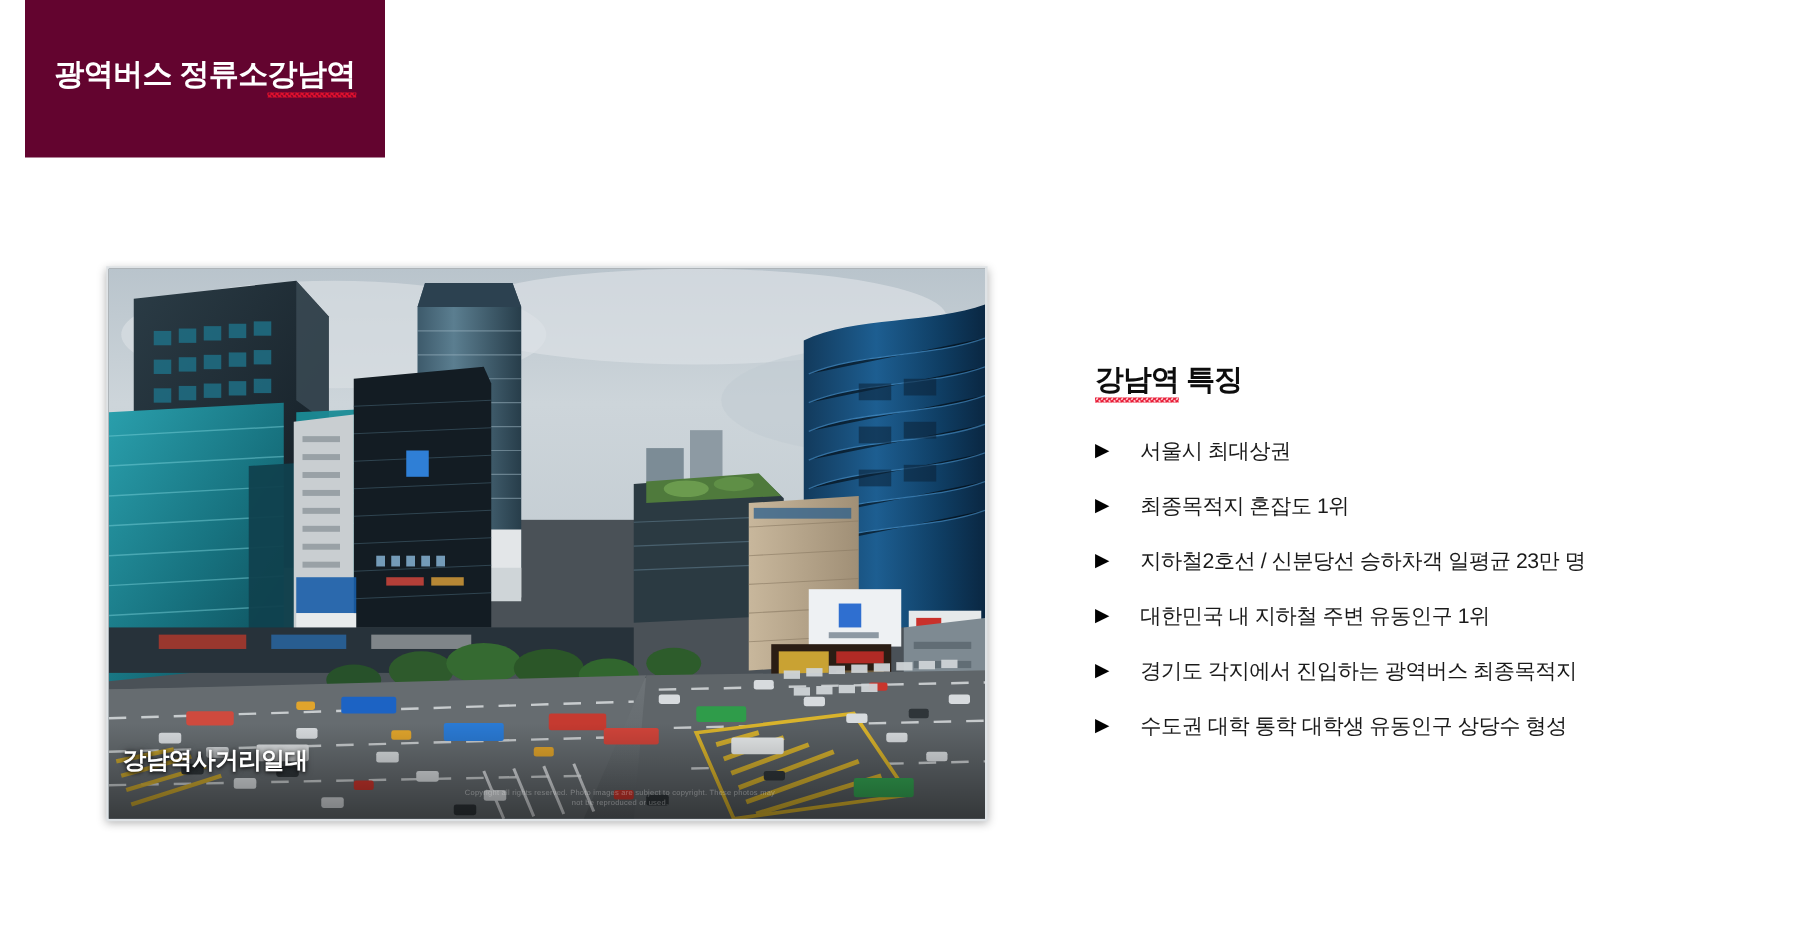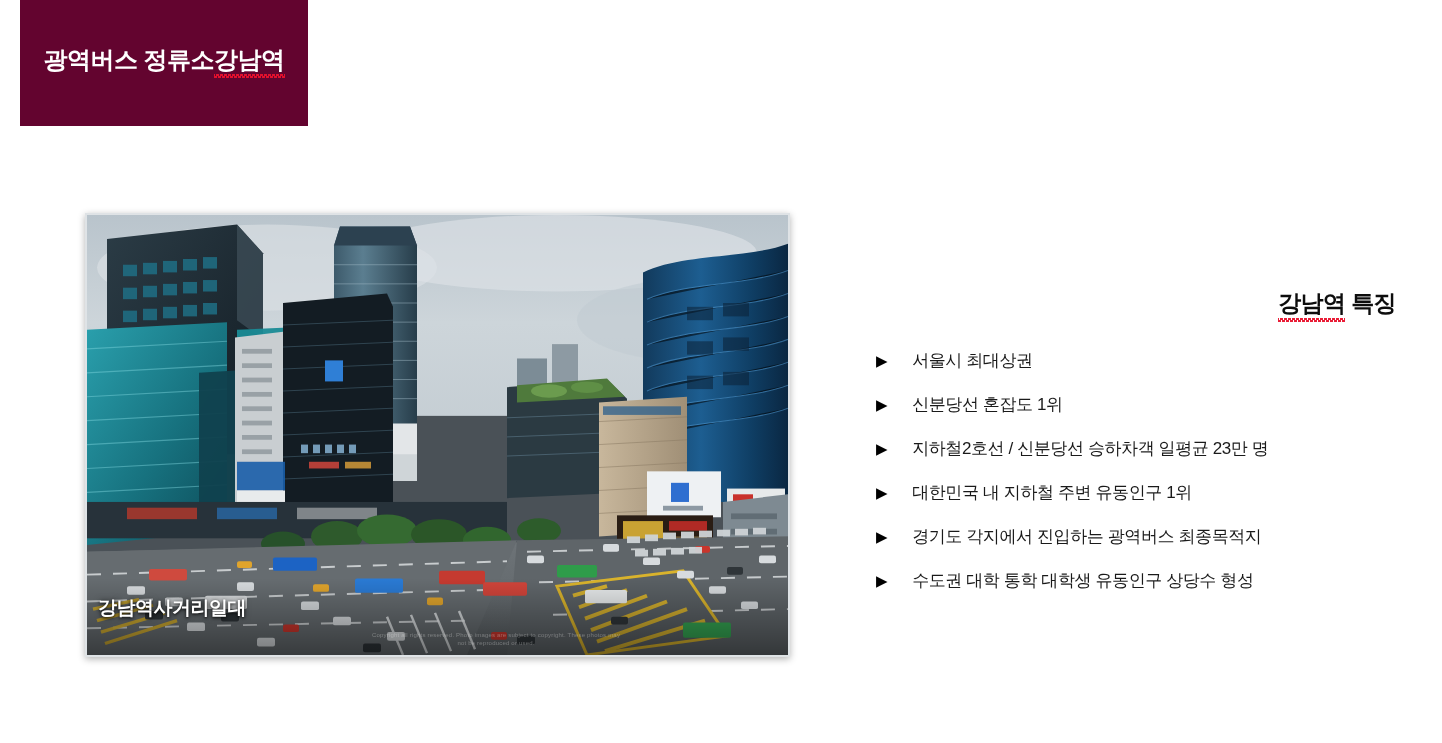--- a/index.html
+++ b/index.html
@@ -127,21 +127,20 @@
     top: 288px;
     width: 520px;
   }
   .panel-heading {
     font-size: 23px;
     font-weight: bold;
     color: #0d0d0d;
     letter-spacing: -0.6px;
     margin: 0 0 30px 0;
     white-space: nowrap;
-    text-align: right;
   }
   .bullet-list {
     list-style: none;
     margin: 0;
     padding: 0;
   }
   .bullet-item {
     display: flex;
     align-items: flex-start;
     gap: 9px;
@@ -498,21 +497,21 @@
 <div class="content-panel">
   <div class="panel-heading"><span class="squiggle">강남역</span><span> 특징</span></div>
 
   <ul class="bullet-list">
     <li class="bullet-item">
       <span class="bullet-marker">▶</span>
       <span class="bullet-text">서울시 최대상권</span>
     </li>
     <li class="bullet-item">
       <span class="bullet-marker">▶</span>
-      <span class="bullet-text">신분당선 혼잡도 1위</span>
+      <span class="bullet-text">최종목적지 혼잡도 1위</span>
     </li>
     <li class="bullet-item">
       <span class="bullet-marker">▶</span>
       <span class="bullet-text">지하철2호선 / 신분당선 승하차객 일평균 23만 명</span>
     </li>
     <li class="bullet-item">
       <span class="bullet-marker">▶</span>
       <span class="bullet-text">대한민국 내 지하철 주변 유동인구 1위</span>
     </li>
     <li class="bullet-item">

